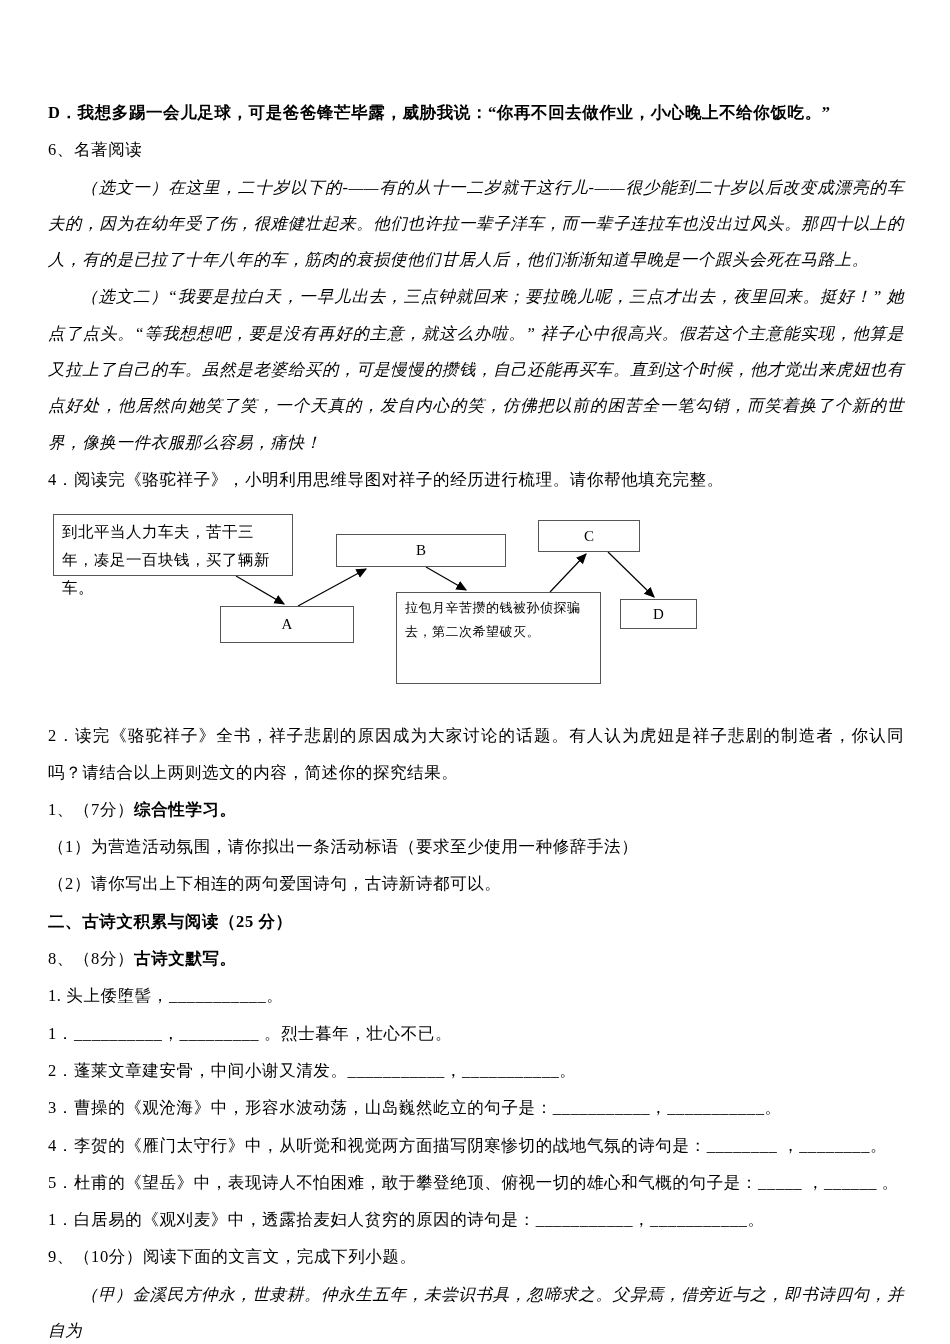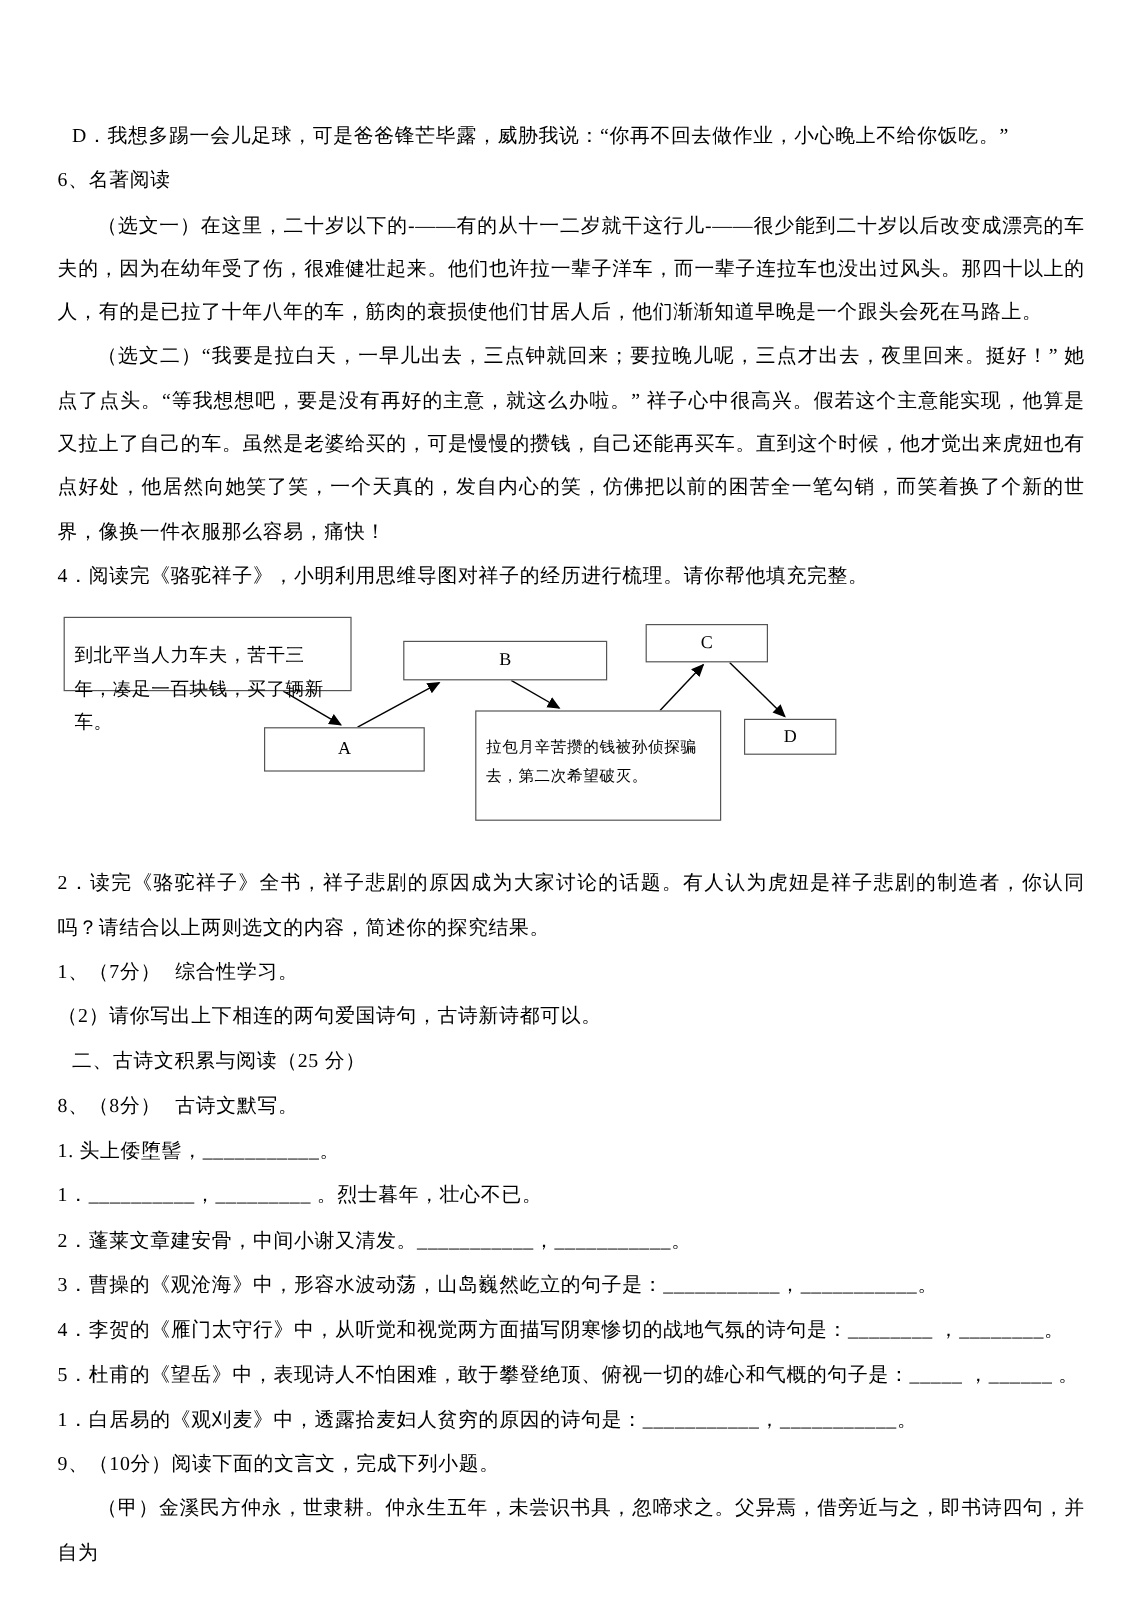--- a/index.html
+++ b/index.html
@@ -1,24 +1,24 @@
 <!DOCTYPE html>
 <html><head>
 <meta charset="utf-8">
 <style>
   html,body{margin:0;padding:0;background:#ffffff;}
   body{width:950px;min-height:1344px;font-family:"Liberation Serif","DejaVu Serif",serif;color:#000;}
   .page{padding:94px 46px 60px 48px;box-sizing:border-box;}
   p{margin:1px 0;line-height:2.2;font-size:16.5px;text-align:justify;letter-spacing:0.6px;}
-  .bold{font-weight:normal;margin-left:12px;}
-  .indent{text-indent:2em;}
+  .bold{font-weight:bold;}
+  .indent{text-indent:2em;font-style:italic;}
   .diagram{position:relative;width:856px;height:198px;margin:8px 0 14px;}
   .diagram svg{position:absolute;top:0;left:0;z-index:0;}
   .dbox{position:absolute;border:1px solid #555;background:#fff;box-sizing:border-box;
-        font-size:15.5px;line-height:1.8;padding:18px 8px;letter-spacing:0.5px;z-index:1;}
+        font-size:15.5px;line-height:1.8;padding:3px 8px;letter-spacing:0.5px;z-index:1;}
   .letter{display:flex;align-items:center;justify-content:center;padding:0;font-size:15px;letter-spacing:0;}
   .b-start{left:5px;top:8px;width:240px;height:62px;}
   .b-b{left:288px;top:28px;width:170px;height:33px;}
   .b-c{left:490px;top:14px;width:102px;height:32px;}
   .b-a{left:172px;top:100px;width:134px;height:37px;}
   .b-mid{left:348px;top:86px;width:205px;height:92px;font-size:13px;}
   .b-d{left:572px;top:93px;width:77px;height:30px;}
   line{stroke:#000;stroke-width:1.2;}
 </style>
 </head>
@@ -50,20 +50,21 @@
     <div class="dbox letter b-c">C</div>
     <div class="dbox letter b-a">A</div>
     <div class="dbox b-mid">拉包月辛苦攒的钱被孙侦探骗去，第二次希望破灭。</div>
     <div class="dbox letter b-d">D</div>
   </div>
 
   <p>2．读完《骆驼祥子》全书，祥子悲剧的原因成为大家讨论的话题。有人认为虎妞是祥子悲剧的制造者，你认同吗？请结合以上两则选文的内容，简述你的探究结果。</p>
 
   <p><span>1、（7分）</span><span class="bold">综合性学习。</span></p>
 
+  <p>（1）为营造活动氛围，请你拟出一条活动标语（要求至少使用一种修辞手法）</p>
   <p>（2）请你写出上下相连的两句爱国诗句，古诗新诗都可以。</p>
 
   <p class="bold">二、古诗文积累与阅读（25 分）</p>
 
   <p><span>8、（8分）</span><span class="bold">古诗文默写。</span></p>
 
   <p>1. 头上倭堕髻，___________。</p>
   <p>1．__________，_________ 。烈士暮年，壮心不已。</p>
   <p>2．蓬莱文章建安骨，中间小谢又清发。___________，___________。</p>
   <p>3．曹操的《观沧海》中，形容水波动荡，山岛巍然屹立的句子是：___________，___________。</p>

